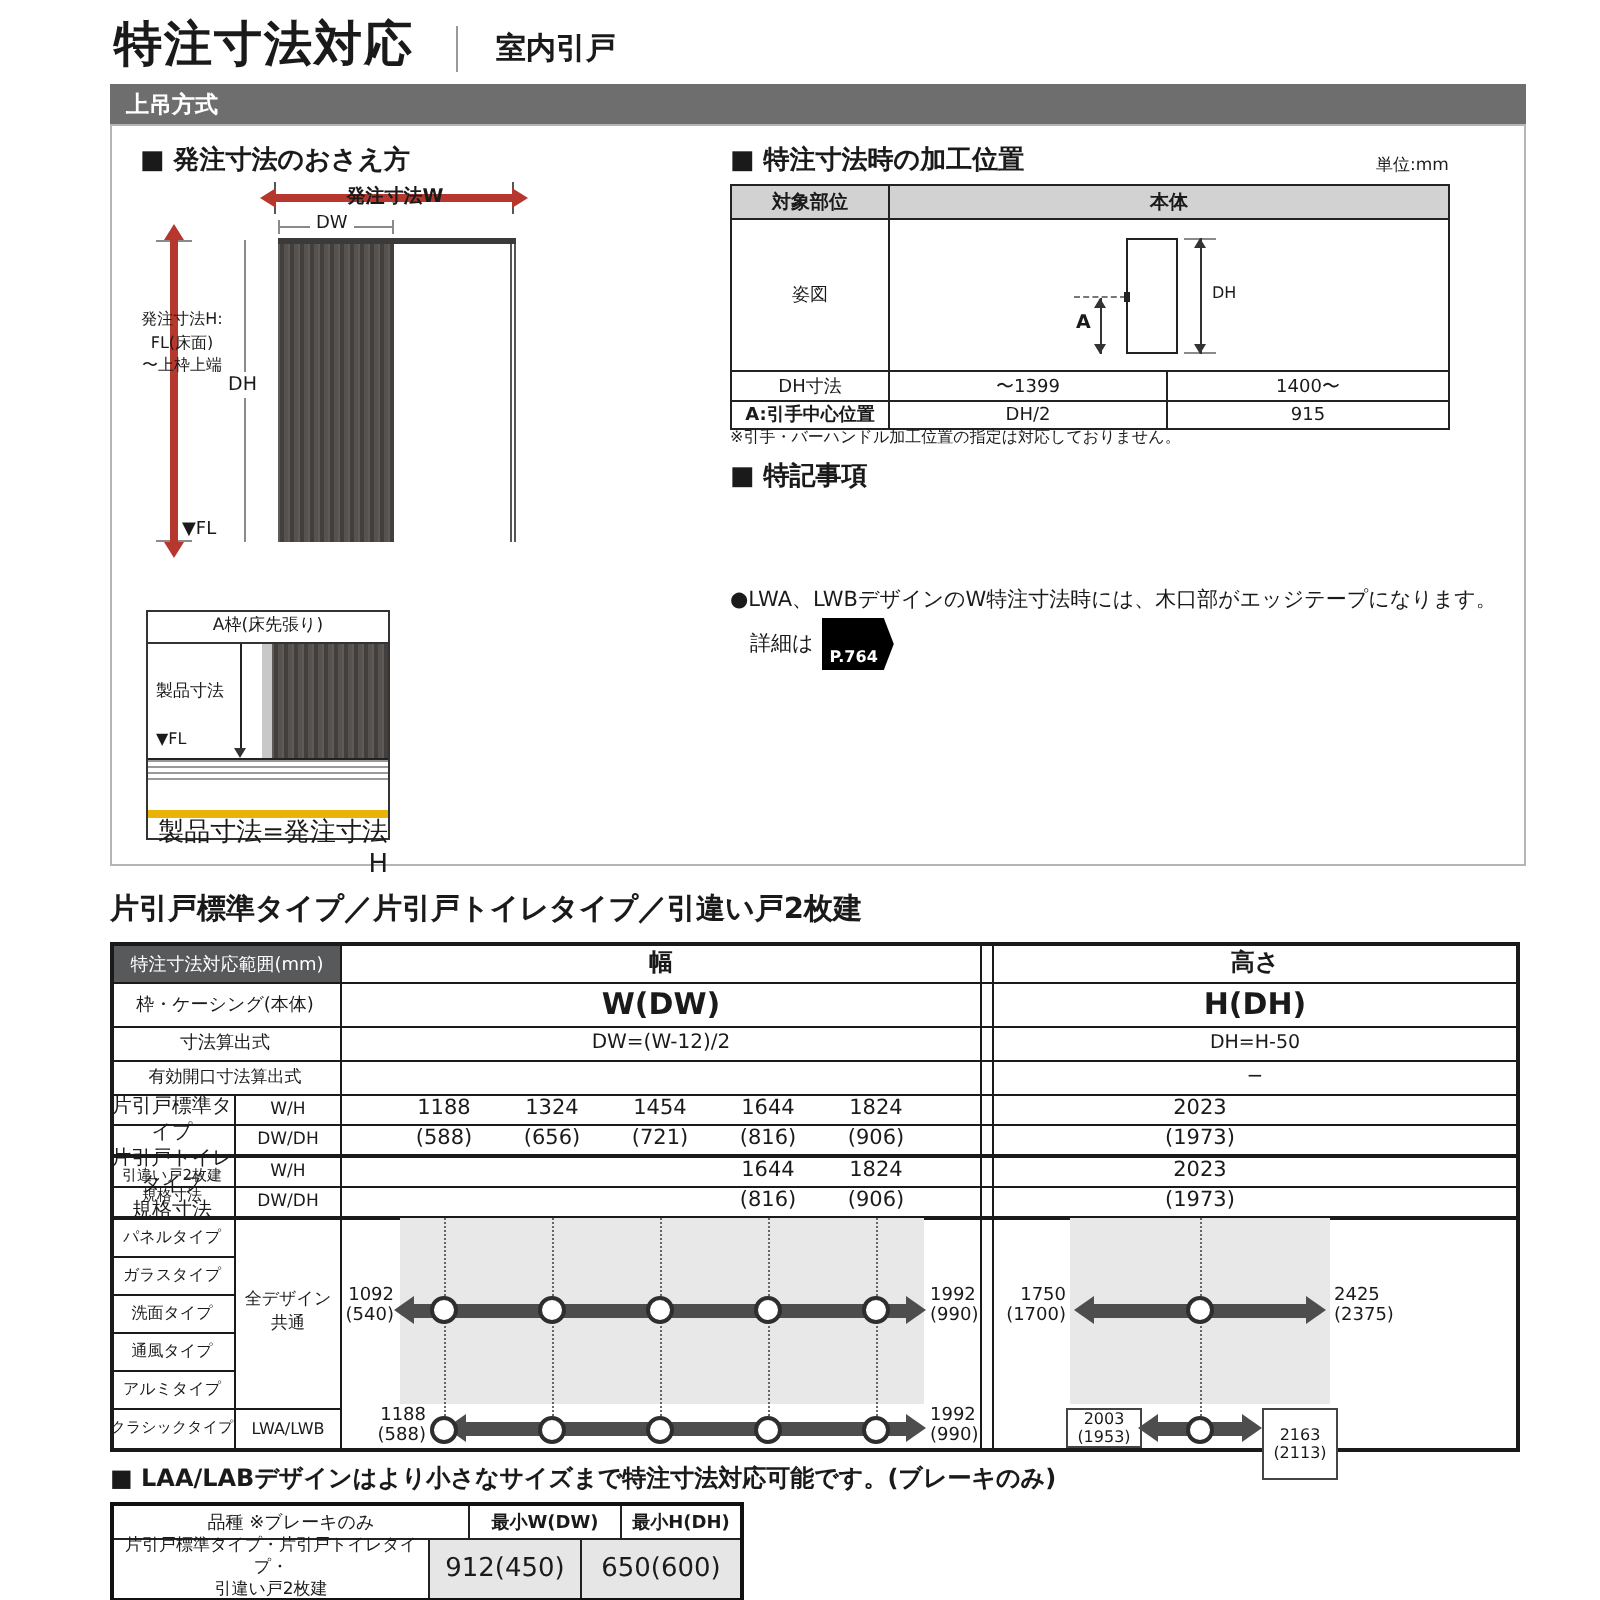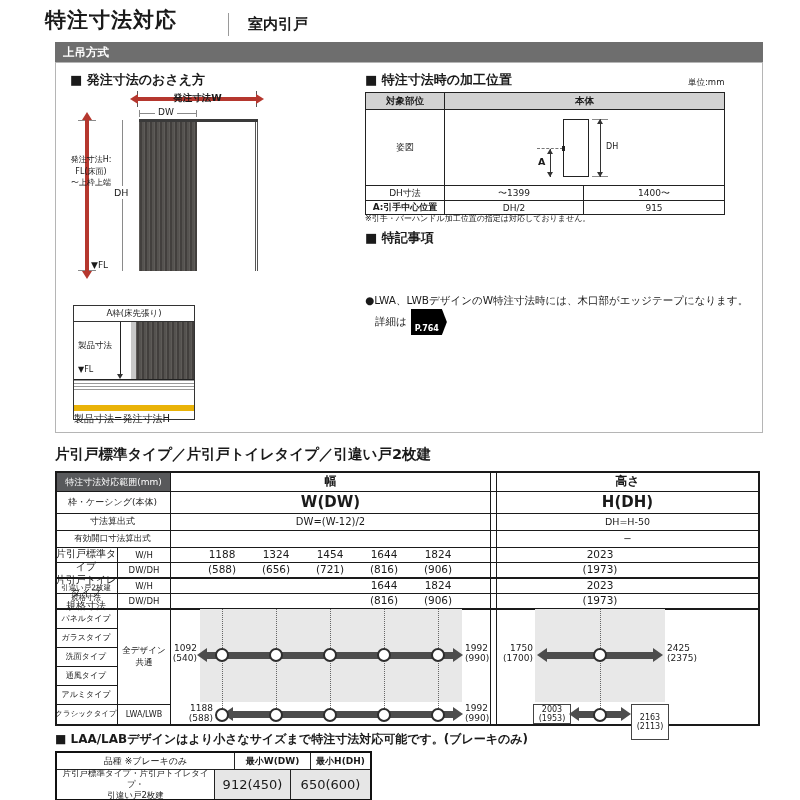--- a/index.html
+++ b/index.html
@@ -33,21 +33,21 @@
   .slot{position:absolute;width:64px;text-align:center;font-size:10.5px;}
   .s0{left:135px}.s1{left:189px}.s2{left:243px}.s3{left:297px}.s4{left:351px}
   .hv{position:absolute;left:505px;width:80px;text-align:center;font-size:10.5px;}
   .cellTxt{position:absolute;display:flex;align-items:center;justify-content:center;text-align:center;}
 </style>
 </head>
 <body>
 
 <div class="page">
 
-  <div class="abs" style="left:45px;top:6px;font-size:21px;font-weight:bold;letter-spacing:1px;text-align:right;">特注寸法対応</div>
+  <div class="abs" style="left:57px;top:6px;font-size:24px;font-weight:bold;letter-spacing:1px;text-align:right;">特注寸法対応</div>
   <div class="abs" style="left:228px;top:13px;width:1px;height:23px;background:#9a9a9a;"></div>
   <div class="abs" style="left:248px;top:15px;font-size:15px;font-weight:bold;">室内引戸</div>
 
   <div class="abs" style="left:55px;top:42px;width:708px;height:20px;background:#6e6e6e;color:#fff;
        font-size:11.5px;font-weight:bold;line-height:20px;padding-left:8px;box-sizing:border-box;">上吊方式</div>
 
   <div class="abs" style="left:55px;top:62px;width:708px;height:371px;border:1px solid #b5b5b5;box-sizing:border-box;background:#fff;"></div>
 
   <div class="abs" style="left:70px;top:71px;font-size:13px;font-weight:bold;">■ 発注寸法のおさえ方</div>
 
@@ -93,21 +93,21 @@
     <div style="position:relative;height:57px;">
       <div class="abs" style="left:4px;top:18px;font-size:8.5px;">製品寸法</div>
       <div class="line" style="left:46px;top:0px;width:1px;height:55px;background:#222;"></div>
       <div class="btri dn" style="left:43px;top:52px;"></div>
       <div class="abs" style="left:57px;top:0px;width:5px;height:57px;background:#c8c8c8;"></div>
       <div class="abs wood" style="left:62px;top:0px;width:58px;height:57px;"></div>
       <div class="abs" style="left:4px;top:43px;font-size:8px;">▼FL</div>
     </div>
     <div style="height:10px;border-top:1px solid #222;background:repeating-linear-gradient(180deg,#999 0 1px,transparent 1px 3px);"></div>
     <div style="height:15px;"></div>
-    <div style="height:16px;border-top:6px solid #eab308;text-align:left;font-size:10px;line-height:16px;">製品寸法=発注寸法H</div>
+    <div style="height:16px;border-top:4px solid #eab308;text-align:right;font-size:13px;line-height:16px;">製品寸法=発注寸法H</div>
   </div>
 
   <div class="abs" style="left:365px;top:71px;font-size:13px;font-weight:bold;">■ 特注寸法時の加工位置</div>
   <div class="abs" style="left:688px;top:77px;font-size:8.5px;">単位:mm</div>
 
   <div class="abs" style="left:365px;top:92px;width:358px;border:1px solid #222;box-sizing:content-box;background:#fff;">
     <div style="display:flex;height:16px;background:#d2d2d2;font-size:9.5px;font-weight:bold;">
       <div class="flex" style="width:79px;border-right:1px solid #222;box-sizing:border-box;">対象部位</div>
       <div class="flex" style="flex:1;">本体</div>
     </div>

